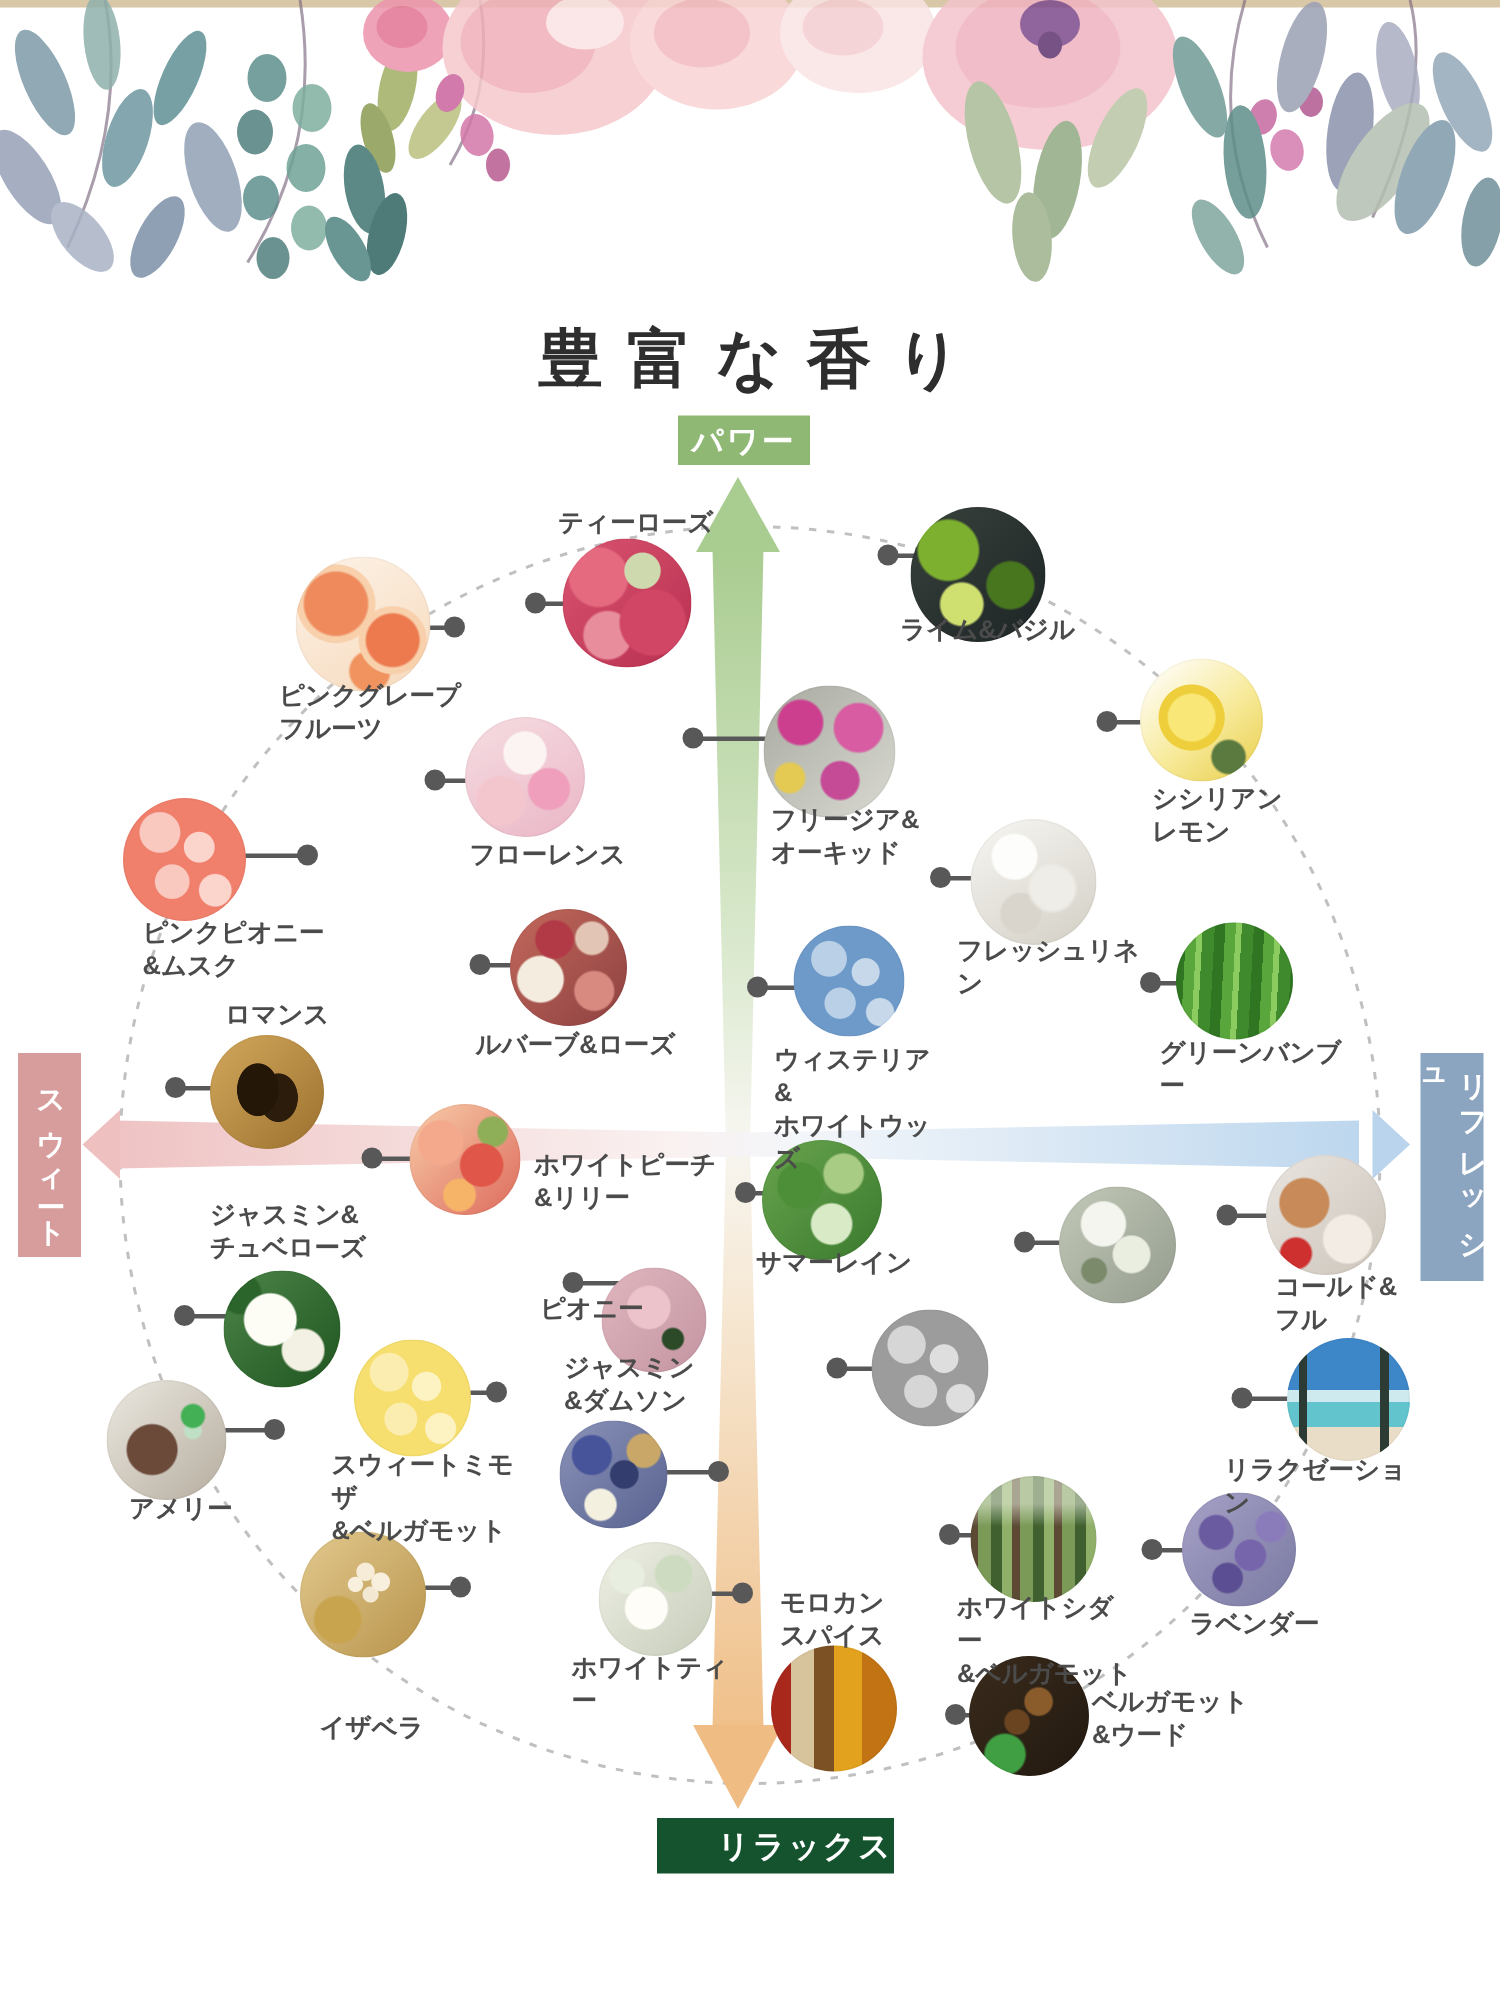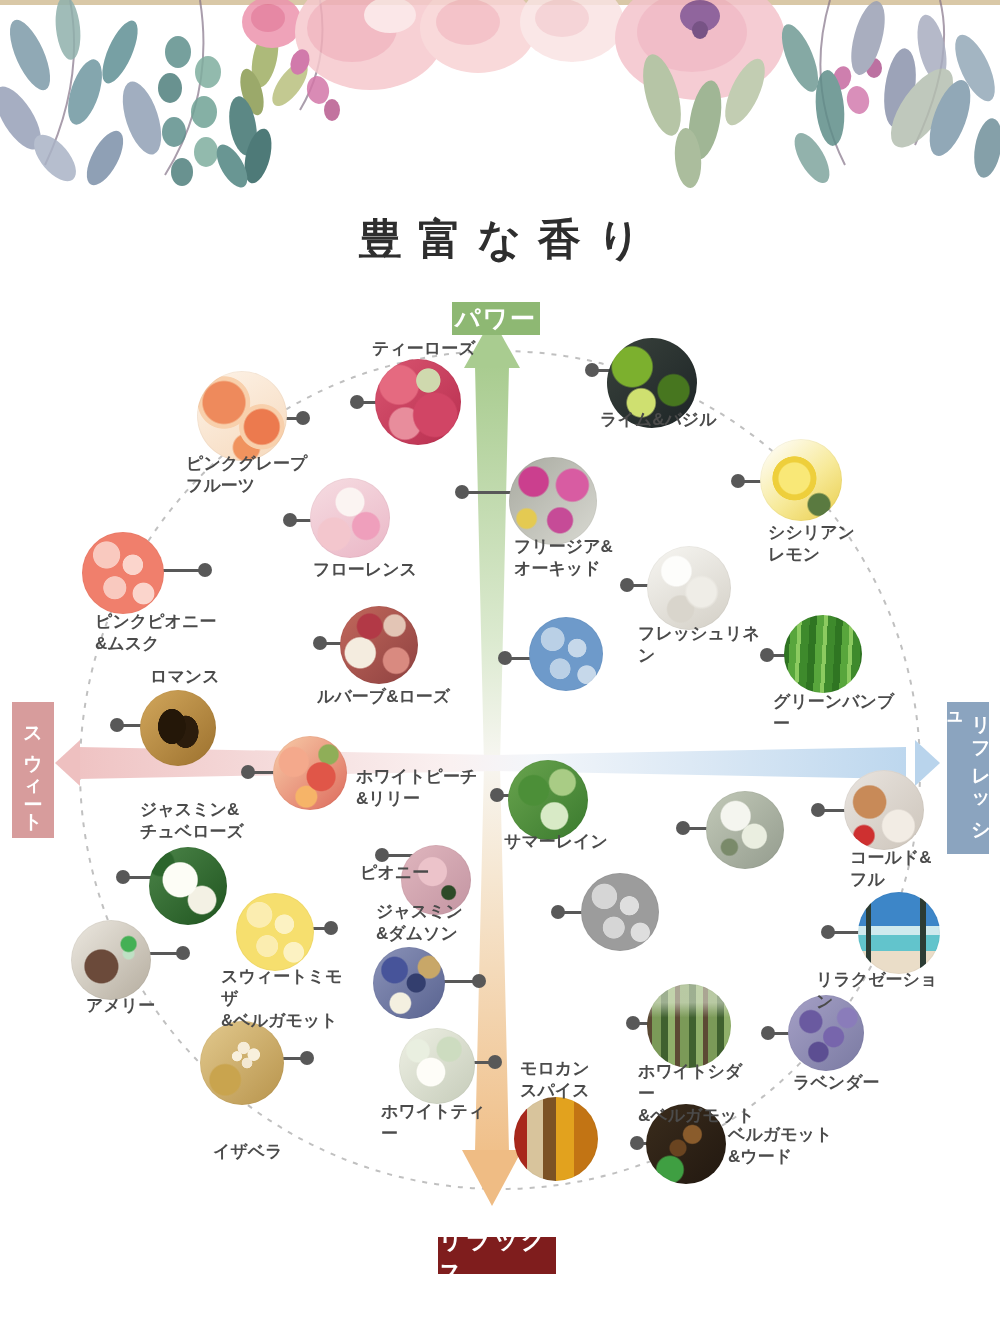--- a/index.html
+++ b/index.html
@@ -7,21 +7,21 @@
        font-family:"Liberation Sans","DejaVu Sans",sans-serif;color:#4b4b4b;}
   #stage{position:absolute;inset:0;width:1000px;height:1330px;}
   
   #floral{position:absolute;left:0;top:0;width:1000px;height:195px;}
   #title{position:absolute;left:0;top:182px;width:100%;text-align:center;
          font-size:43px;font-weight:bold;color:#2e2e2e;letter-spacing:0.38em;padding-left:0.38em;box-sizing:border-box;}
   
   #axes{position:absolute;left:0;top:0;width:1000px;height:1330px;z-index:1;}
   .axis-box{position:absolute;display:flex;align-items:center;justify-content:center;
             color:#fff;font-weight:bold;z-index:6;}
-  .axis-h{font-size:25px;letter-spacing:2px;margin-top:25px;}
+  .axis-h{font-size:21px;letter-spacing:2px;}
   .axis-v{writing-mode:vertical-rl;text-orientation:upright;font-size:19px;letter-spacing:5px;}
   #axis-top{left:452px;top:277px;width:88px;height:33px;}
   #axis-bottom{left:438px;top:1212px;width:118px;height:37px;}
   #axis-left{left:12px;top:702px;width:42px;height:136px;}
   #axis-right{left:947px;top:702px;width:42px;height:152px;}
   
   #scent-layer{position:absolute;inset:0;z-index:2;}
   .leader-line{position:absolute;height:3px;background:#585858;z-index:2;}
   .leader-dot{position:absolute;width:14px;height:14px;border-radius:50%;background:#585858;z-index:3;}
   .circle{position:absolute;border-radius:50%;z-index:4;box-shadow:0 0 0 1px rgba(0,0,0,0.03) inset;}
@@ -153,21 +153,21 @@
     <polygon points="492,318 464,368 520,368" fill="#a9cc90"></polygon>
     <polygon points="492,1206 462,1150 522,1150" fill="#efbc84"></polygon>
     <polygon points="78,747 497,755 906,747 906,779 497,771 78,779" fill="url(#gh)"></polygon>
     <polygon points="55,763 80,740 80,786" fill="#eec0c0"></polygon>
     <polygon points="940,763 915,740 915,786" fill="#b9d4ec"></polygon>
   </svg>
 
   <div id="axis-top" class="axis-box axis-h" style="background: rgb(142, 184, 115);">
     <span>パワー</span>
   </div>
-  <div id="axis-bottom" class="axis-box axis-h" style="background: #7f1d1d;">
+  <div id="axis-bottom" class="axis-box axis-h" style="background: #14532d; padding-left: 40px;">
     <span>リラックス</span>
   </div>
   <div id="axis-left" class="axis-box axis-v" style="background: rgb(215, 156, 156);">
     <span>スウィート</span>
   </div>
   <div id="axis-right" class="axis-box axis-v" style="background: rgb(139, 164, 191);">
     <span>リフレッシュ</span>
   </div>
 
   <div id="scent-layer">
@@ -215,20 +215,22 @@
       <div class="leader-dot" style="left: 110px; top: 718px;"></div>
       <div class="circle ph-romance" style="left: 140px; top: 690px; height: 76px; width: 76px;"></div>
       <div class="scent-label" style="left: 150px; top: 666px; width: 80px;">ロマンス</div>
       <div class="leader-line" style="left: 320px; top: 641.5px; width: 59px;"></div>
       <div class="leader-dot" style="left: 313px; top: 636px;"></div>
       <div class="circle ph-rhubarb-rose" style="left: 340px; top: 606px; height: 78px; width: 78px;"></div>
       <div class="scent-label" style="left: 317px; top: 686px; width: 135px;">ルバーブ&amp;ローズ</div>
       <div class="leader-line" style="left: 505px; top: 656.5px; width: 61px;"></div>
       <div class="leader-dot" style="left: 498px; top: 651px;"></div>
       <div class="circle ph-wisteria-whitewoods" style="left: 529px; top: 617px; height: 74px; width: 74px;"></div>
+      <div class="scent-label" style="left: 516px; top: 696px; width: 115px;">ウィステリア&amp;
+ホワイトウッズ</div>
       <div class="leader-line" style="left: 248px; top: 770.5px; width: 62px;"></div>
       <div class="leader-dot" style="left: 241px; top: 765px;"></div>
       <div class="circle ph-white-peach-lily" style="left: 273px; top: 736px; height: 74px; width: 74px;"></div>
       <div class="scent-label" style="left: 356px; top: 766px; width: 130px;">ホワイトピーチ
 &amp;リリー</div>
       <div class="leader-line" style="left: 497px; top: 793.5px; width: 51px;"></div>
       <div class="leader-dot" style="left: 490px; top: 788px;"></div>
       <div class="circle ph-summer-rain" style="left: 508px; top: 760px; height: 80px; width: 80px;"></div>
       <div class="scent-label" style="left: 504px; top: 831px; width: 105px;">サマーレイン</div>
       <div class="leader-line" style="left: 123px; top: 875.5px; width: 65px;"></div>

